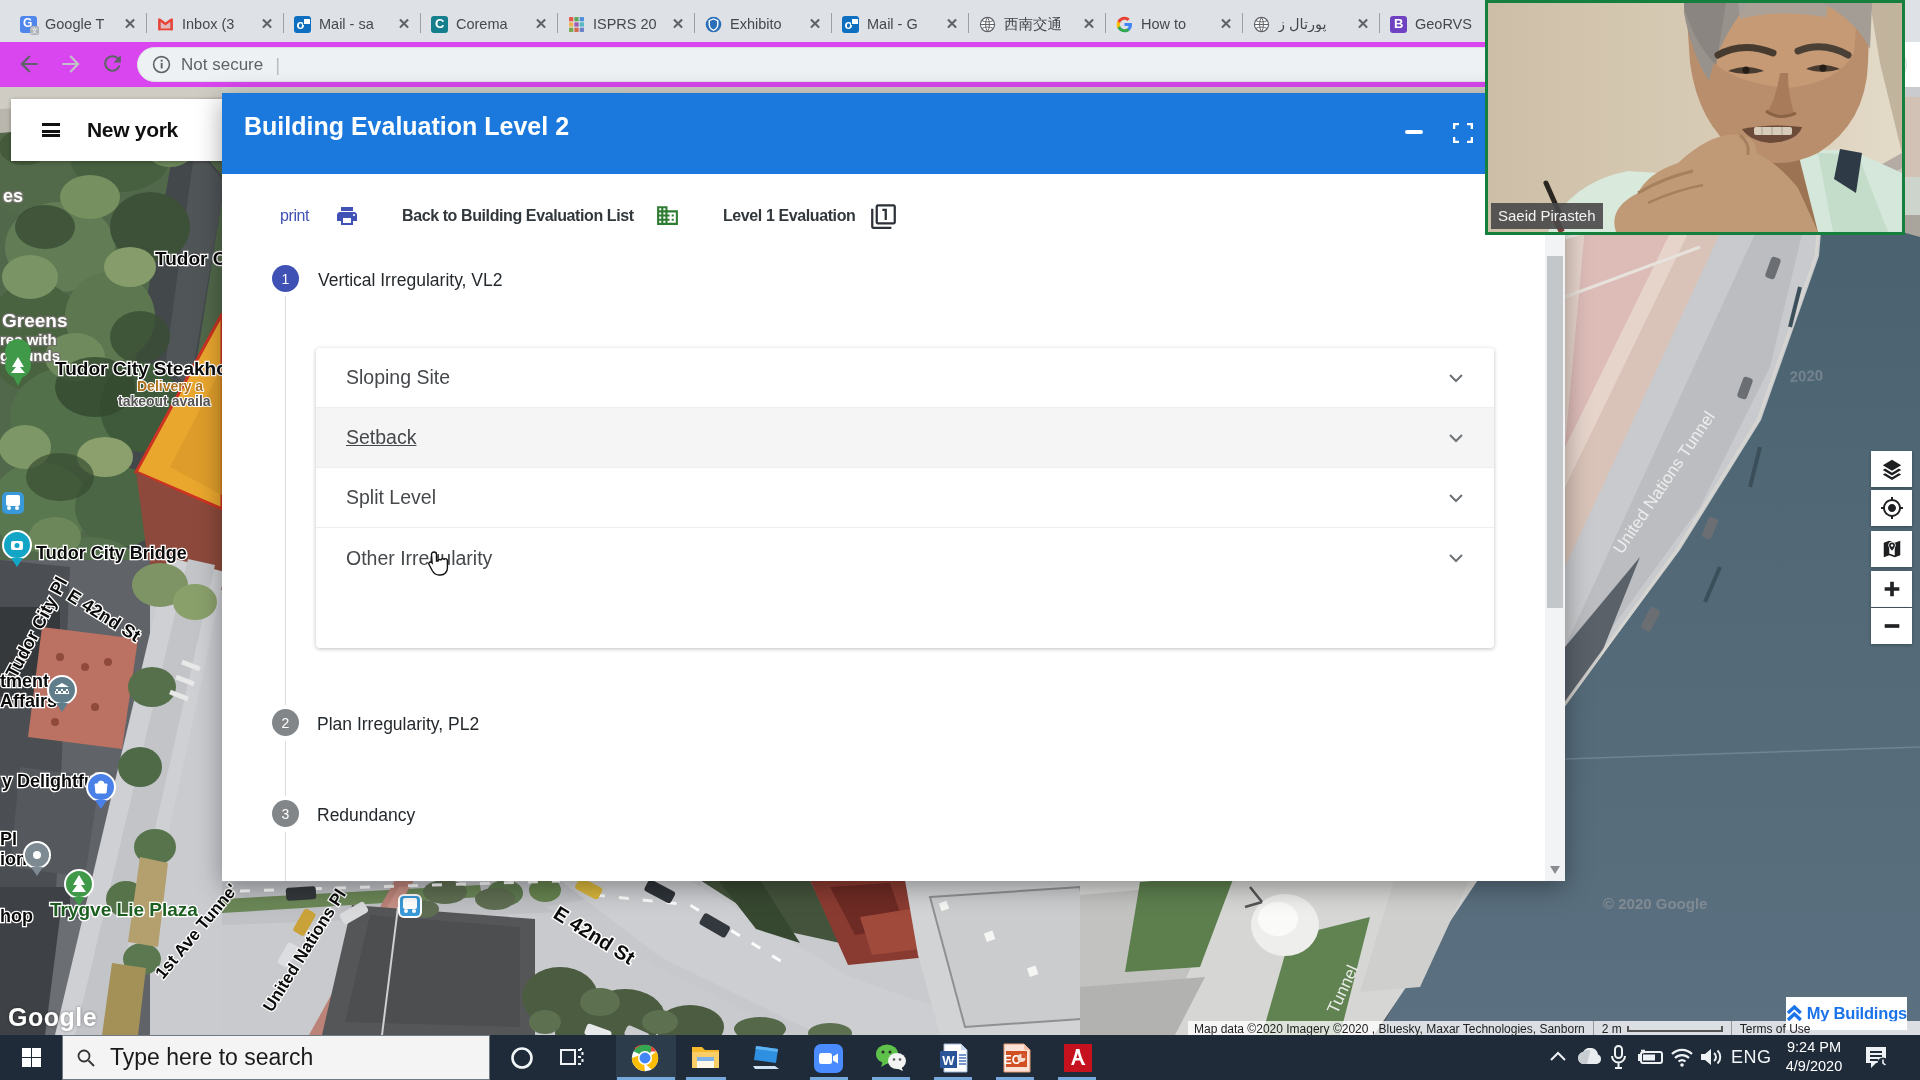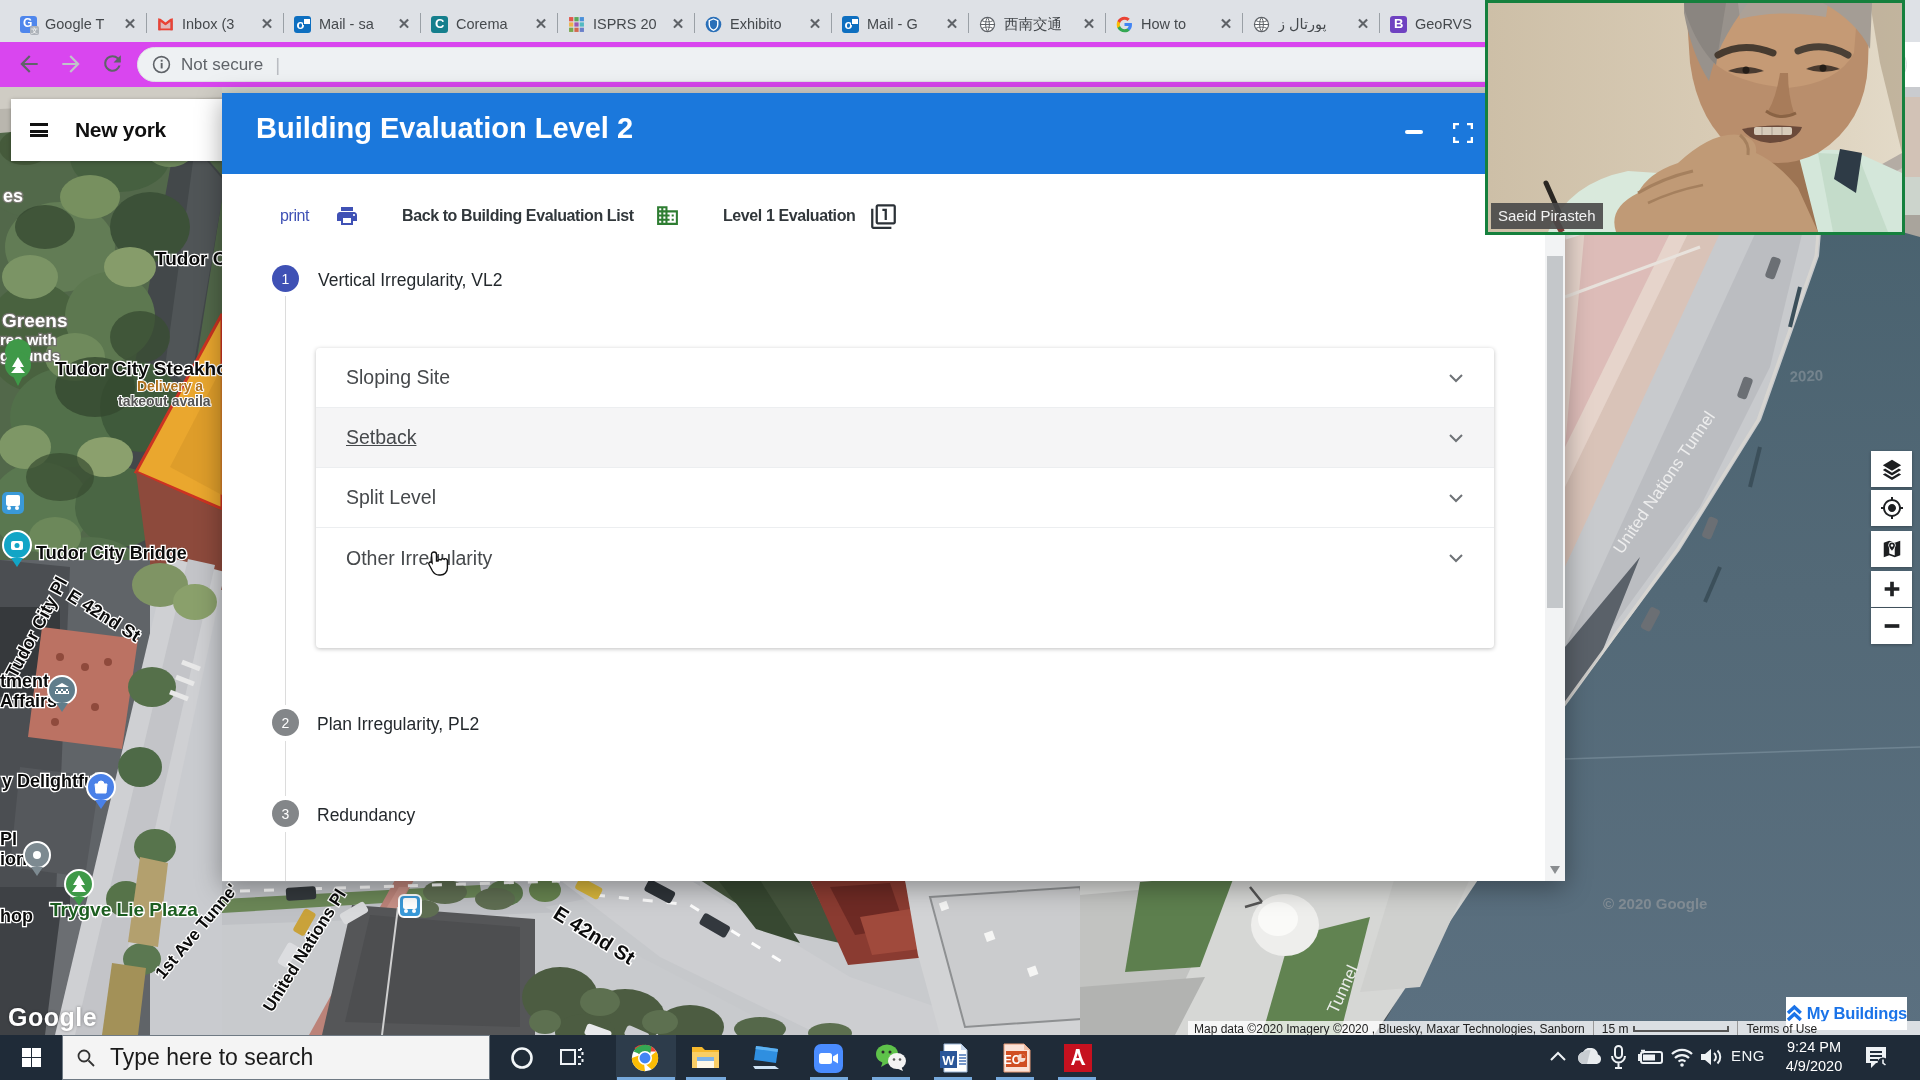--- a/index.html
+++ b/index.html
@@ -18,30 +18,30 @@
 
   #toolbar { left:0; top:42px; width:1748px; height:45px; background:#d946ef; }
   #urlbar { position:absolute; left:137px; top:5px; width:1770px; height:35px; border-radius:18px;
             background:#eef1f3; border:1px solid #dfe1e5; display:flex; align-items:center; font-size:17px; color:#202124; }
 
   
   #map { left:0; top:87px; width:1920px; height:948px; }
 
   
   #nycard { left:11px; top:99px; width:212px; height:62px; background:#fff; box-shadow:0 1px 4px rgba(0,0,0,.3);
-            display:flex; align-items:center; }
+            display:flex; align-items:center;padding-left:12px; }
   #nycard .burger { margin-left:19px; width:18px; height:14px; border-top:3px solid #111;
                     border-bottom:3px solid #111; position:relative; }
   #nycard .burger:after { content:""; position:absolute; left:0; top:3.5px; width:18px; height:3px; background:#111; }
   #nycard .nyt { margin-left:27px; font-size:21px; font-weight:bold; color:#101010; letter-spacing:-0.3px; }
 
   
   #dialog { left:222px; top:93px; width:1343px; height:788px; background:#fff; box-shadow:0 6px 24px rgba(0,0,0,.35); }
   #dlghead { position:absolute; left:0; top:0; width:100%; height:81px; background:#1b78dc; color:#fff; }
-  #dlghead .t { position:absolute; left:34px; top:19px; font-size:29px; font-weight:bold; letter-spacing:0;text-align:center; }
+  #dlghead .t { position:absolute; left:22px; top:19px; font-size:25px; font-weight:bold; letter-spacing:0;text-align:center; }
   #dlgmin { position:absolute; left:1183px; top:37px; width:18px; height:4px; background:#fff; border-radius:2px; }
   #dlgbody { position:absolute; left:0; top:81px; width:1323px; height:707px; background:#fff; }
 
   .prow { position:absolute; top:33px; font-size:16px; color:#31373b; font-weight:bold; letter-spacing:-0.4px; }
   .step-circle { position:absolute; width:27px; height:27px; border-radius:50%; color:#fff; font-size:14px;
                  display:flex; align-items:center; justify-content:center; }
   .step-lbl { position:absolute; font-size:17.5px; color:#24292d; }
   .vline { position:absolute; left:63px; width:1px; background:#dcdcdc; }
 
   #accordion { position:absolute; left:94px; top:174px; width:1178px; height:300px; background:#fff;
@@ -664,21 +664,21 @@
     </svg>
 </div>
 
 <div id="mybld" class="abs"><svg width="17" height="20" viewBox="0 0 17 20" style="margin-right:4px">
       <path d="M2 9 L8.5 3 15 9 M2 16 L8.5 10 15 16" fill="none" stroke="#1a73e8" stroke-width="3.4"></path>
     </svg>My Buildings</div>
 
 <div id="attrib" class="abs">
   <span style="margin-left:6px;">Map data ©2020 Imagery ©2020 , Bluesky, Maxar Technologies, Sanborn</span>
   <span style="border-left:1px solid #999;height:15px;margin-left:8px;"></span>
-  <span style="margin-left:8px;">15 m</span>
+  <span style="margin-left:8px;">2 m</span>
   <span style="display:inline-block;width:96px;height:6px;border:2px solid #555;border-top:none;margin-left:5px;"></span>
   <span style="border-left:1px solid #999;height:15px;margin-left:8px;"></span>
   <span style="margin-left:8px;">Terms of Use</span>
 </div>
 <div id="gglmark" class="abs">Google</div>
 
 <div id="taskbar" class="abs">
   <svg style="position:absolute;left:22px;top:13px" width="19" height="19" viewBox="0 0 19 19">
     <rect x="0" y="0" width="9" height="9" fill="#fff"></rect>
       <rect x="10" y="0" width="9" height="9" fill="#fff"></rect>
@@ -791,21 +791,21 @@
       <path d="M4 1.5 h4 M6 1.5 v3" stroke="#eef2f5" stroke-width="1.6"></path>
     </svg>
   <svg style="position:absolute;left:1670px;top:12px" width="24" height="20" viewBox="0 0 24 20">
       <path d="M2 7 a14 14 0 0 1 20 0 M5 11 a10 10 0 0 1 14 0 M8.5 14.5 a5.5 5.5 0 0 1 7 0" fill="none" stroke="#eef2f5" stroke-width="2.2"></path>
       <circle cx="12" cy="18" r="1.8" fill="#eef2f5"></circle>
     </svg>
   <svg style="position:absolute;left:1699px;top:12px" width="26" height="20" viewBox="0 0 26 20">
       <path d="M2 7 h4 l6 -5 v16 l-6 -5 h-4 z" fill="#eef2f5"></path>
       <path d="M15 6 a5 5 0 0 1 0 8 M18.5 3.5 a9 9 0 0 1 0 13" fill="none" stroke="#eef2f5" stroke-width="2"></path>
     </svg>
-  <div style="position:absolute;left:1731px;top:12px;color:#f2f6f8;font-size:15px;letter-spacing:.5px;">ENG</div>
+  <div style="position:absolute;left:1731px;top:12px;color:#f2f6f8;font-size:18px;letter-spacing:.5px;">ENG</div>
   <svg style="position:absolute;left:1864px;top:10px" width="26" height="25" viewBox="0 0 26 25">
       <path d="M2 2 h20 v16 h-10 l-5 5 v-5 h-5 z" fill="#eef2f5"></path>
       <path d="M6 7 h12 M6 11 h12 M6 15 h8" stroke="#1f2b38" stroke-width="1.8"></path>
       <circle cx="19" cy="18" r="5.5" fill="#1f2b38"></circle>
       <path d="M19 14.5 v3.5 l2.5 2" fill="none" stroke="#eef2f5" stroke-width="1.6"></path>
     </svg>
 </div>
 <div id="clock">9:24 PM<br>4/9/2020</div>
 
 </body></html>

